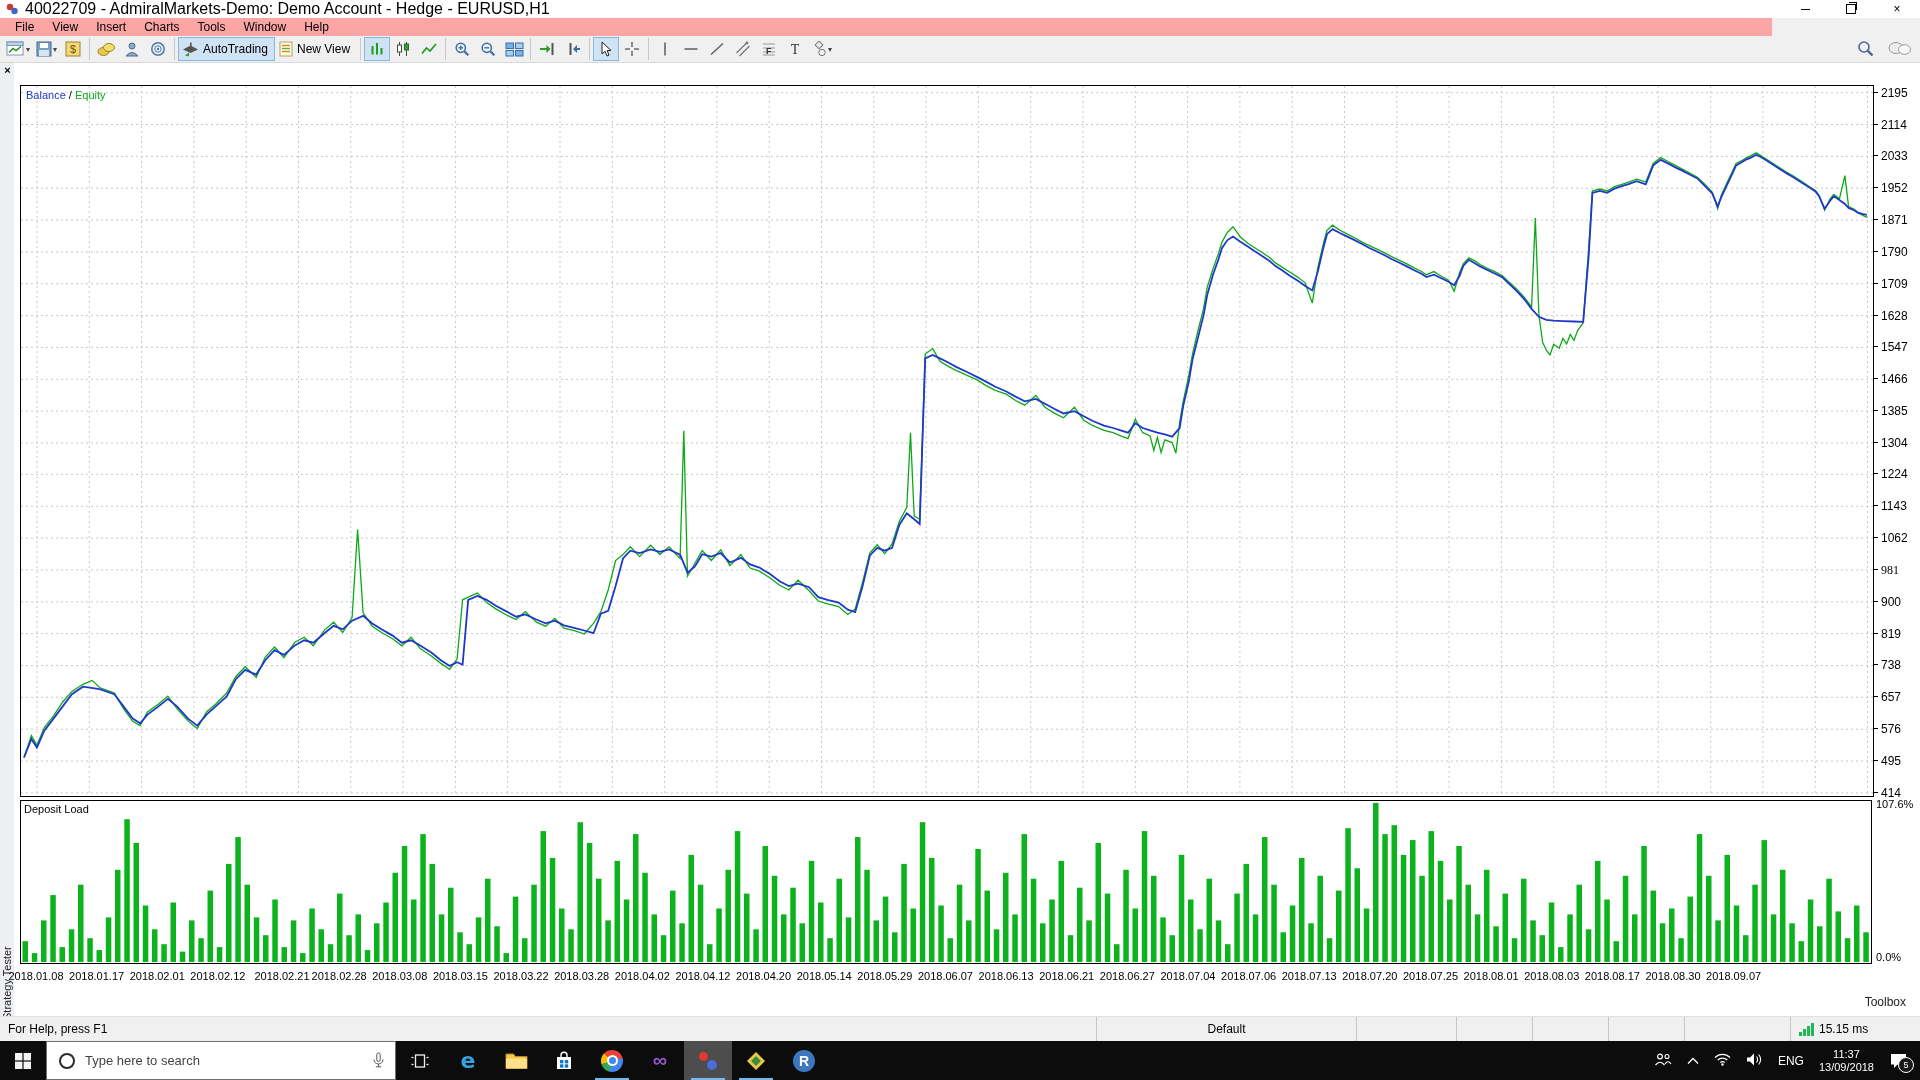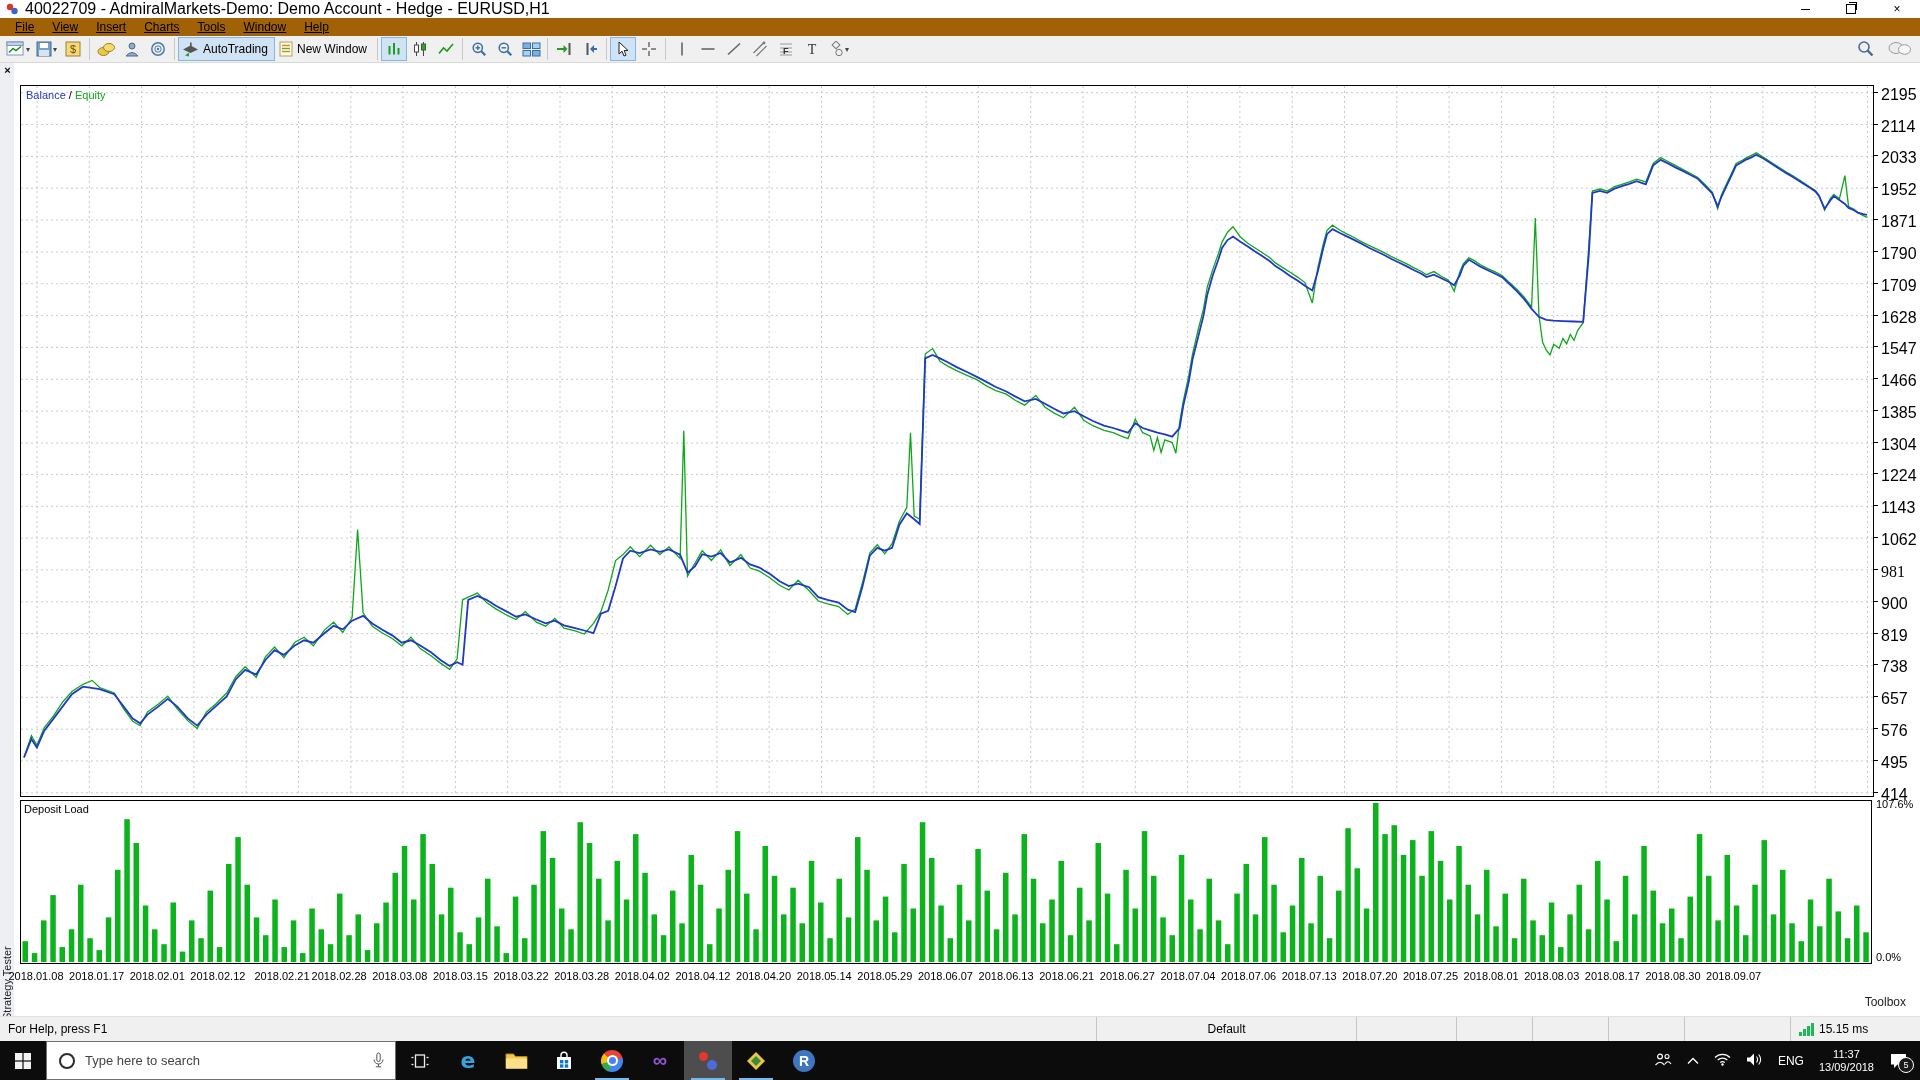--- a/index.html
+++ b/index.html
@@ -7,41 +7,41 @@
   
   .titlebar{position:absolute;left:0;top:0;width:1920px;height:18px;background:#ffffff;display:flex;align-items:center;}
   .title-icon{margin-left:5px;width:14px;height:12px;}
   .title-text{margin-left:6px;font-size:16px;white-space:nowrap;}
   .win-controls{position:absolute;right:0;top:0;height:18px;display:flex;}
   .win-btn{width:46px;height:18px;display:flex;align-items:center;justify-content:center;font-size:12px;}
   .min-glyph{width:9px;border-top:1px solid #000;display:inline-block;}
   .restore-glyph{position:relative;width:8px;height:8px;border:1px solid #000;background:#fff;}
   .restore-glyph:before{content:"";position:absolute;left:2px;top:-3px;width:7px;height:7px;border:1px solid #000;border-left:none;border-bottom:none;}
   
-  .menubar{position:absolute;left:0;top:18px;width:1920px;height:18px;background:#a16207;display:flex;align-items:center;padding-left:6px;box-sizing:border-box;text-decoration:underline;}
+  .menubar{position:absolute;left:0;top:18px;width:1772px;height:18px;background:#fca5a5;display:flex;align-items:center;padding-left:6px;box-sizing:border-box;}
   .menu-item{padding:0 9px;height:18px;line-height:18px;}
   
   .toolbar{position:absolute;left:0;top:36px;width:1920px;height:27px;background:#f0f0f0;display:flex;align-items:center;padding-left:3px;box-sizing:border-box;border-bottom:1px solid #d9d9d9;}
   .tbtn{height:24px;min-width:26px;display:flex;align-items:center;justify-content:center;border:1px solid transparent;padding:0 2px;box-sizing:border-box;}
   .tbtn.active{background:#cfe3f5;border-color:#86b7e0;}
   .tbtn .tlabel{margin:0 4px 0 3px;white-space:nowrap;}
   .drop{font-size:8px;color:#444;margin-left:1px;}
   .tsep{width:1px;height:22px;background:#c8c8c8;margin:0 3px;}
   .ticon{display:flex;align-items:center;justify-content:center;}
   .toolbar-right{position:absolute;right:8px;top:40px;display:flex;gap:14px;align-items:center;}
   
   .tester{position:absolute;left:0;top:63px;width:1920px;height:953px;background:#ffffff;}
   .side-strip{position:absolute;left:0;top:0;width:14px;height:953px;background:#edeff3;}
   .tester-close{position:absolute;left:2px;top:2px;width:11px;height:11px;font-size:11px;font-weight:bold;line-height:11px;text-align:center;color:#000;}
   .vlabel{position:absolute;left:1px;top:862px;height:95px;width:13px;writing-mode:vertical-rl;transform:rotate(180deg);font-size:11px;color:#222;white-space:nowrap;}
   .plot{position:absolute;left:20px;top:22px;width:1852px;height:710px;border:1px solid #000;background:#fff;box-sizing:content-box;}
   .plot svg{display:block;}
   .legend{position:absolute;left:26px;top:26px;font-size:11px;background:transparent;white-space:nowrap;}
   .axis-col{position:absolute;left:1874px;top:22px;width:46px;height:712px;}
-  .axis-col .ylab{position:absolute;left:7px;font-size:16px;white-space:nowrap;}
+  .axis-col .ylab{position:absolute;left:7px;font-size:12px;white-space:nowrap;}
   .axis-col .ytick{position:absolute;left:0;width:4px;border-top:1px solid #000;}
   .dep{position:absolute;left:20px;top:737px;width:1852px;height:164px;border:1px solid #000;background:#fff;box-sizing:border-box;}
   .dep-label{position:absolute;left:4px;top:2px;font-size:11px;}
   .dep-max{position:absolute;left:1876px;top:735px;font-size:11px;}
   .dep-min{position:absolute;left:1876px;top:888px;font-size:11px;}
   .dates-row{position:absolute;left:0;top:902px;width:1920px;height:24px;}
   .date-label{position:absolute;top:5px;width:68px;text-align:center;font-size:11px;white-space:nowrap;}
   .tabbar{position:absolute;left:14px;top:927px;width:1906px;height:24px;background:#f0f0f0;display:flex;align-items:center;padding-left:26px;box-sizing:border-box;}
   .tab{padding:3px 11px;color:#333;border-right:1px solid #aaa;white-space:nowrap;}
   .tab.active{background:#fff;border:1px solid #808080;font-weight:bold;color:#000;margin:0 2px;}
@@ -182,21 +182,21 @@
       </div>
       <div class="tbtn">
         <span class="ticon">
           <svg width="16" height="16">
             <rect x="2" y="1" width="12" height="14" fill="#fffbe8" stroke="#b0a060"></rect>
             <line x1="4" y1="4.5" x2="12" y2="4.5" stroke="#d09000" stroke-width="1.4"></line>
             <line x1="4" y1="7.5" x2="12" y2="7.5" stroke="#5aa85a" stroke-width="1.4"></line>
             <line x1="4" y1="10.5" x2="12" y2="10.5" stroke="#d09000" stroke-width="1.4"></line>
           </svg>
         </span>
-        <span class="tlabel">New Window</span>
+        <span class="tlabel">New View</span>
       </div>
       <div class="tsep"></div>
       <div class="tbtn active">
         <span class="ticon">
           <svg width="16" height="16">
             <line x1="3.5" y1="13.5" x2="3.5" y2="5" stroke="#1e9c1e" stroke-width="2"></line>
             <line x1="8" y1="13.5" x2="8" y2="2" stroke="#1e9c1e" stroke-width="2"></line>
             <line x1="12.5" y1="13.5" x2="12.5" y2="7" stroke="#1e9c1e" stroke-width="2"></line>
           </svg>
         </span>

